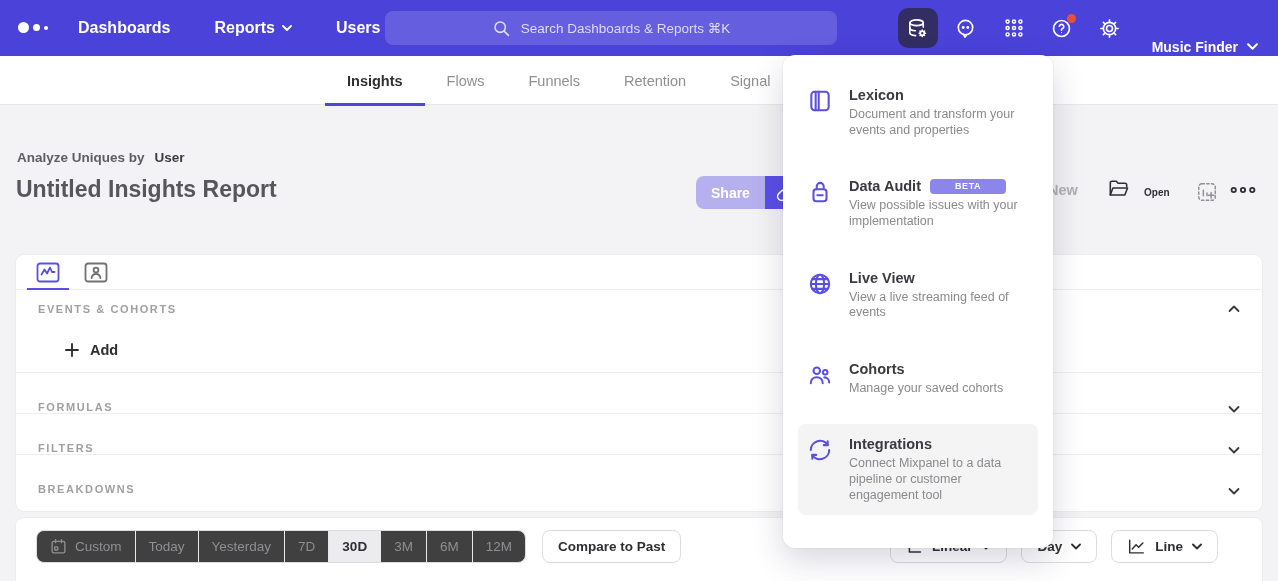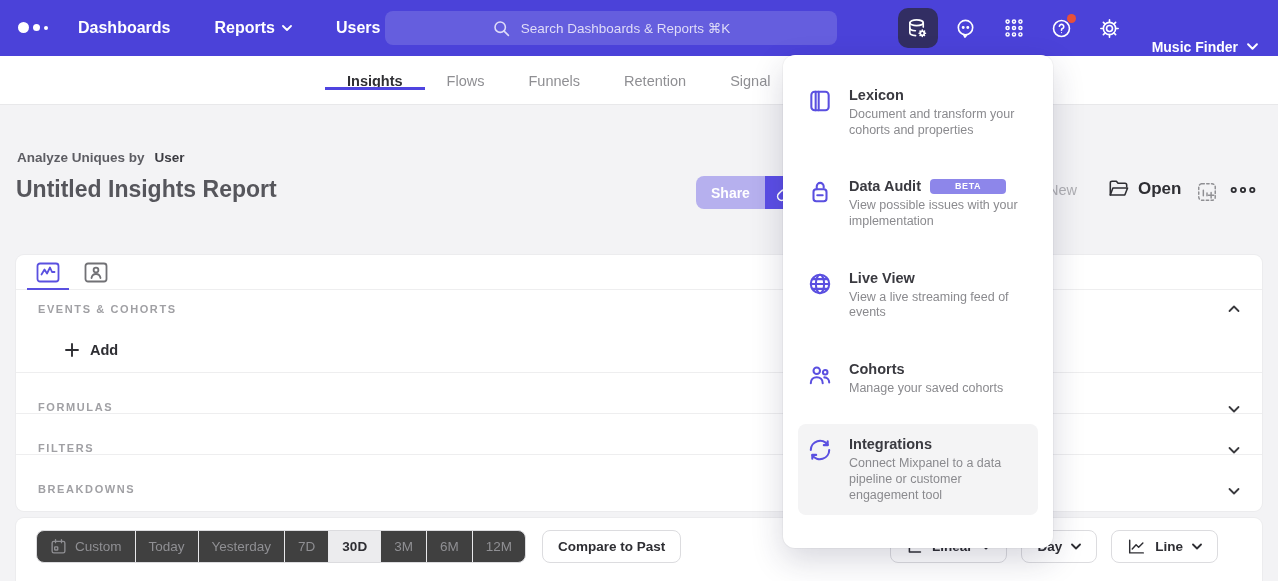--- a/index.html
+++ b/index.html
@@ -24,37 +24,37 @@
     background:rgba(255,255,255,0.15); display:flex; align-items:center; justify-content:center; gap:10px;
     color:#dfdcf8; font-size:13.5px; cursor:text; }
   .topright { position:absolute; right:14px; top:8px; height:40px; display:flex; align-items:center; gap:8px; }
   .iconbtn { width:40px; height:40px; border-radius:10px; display:flex; align-items:center; justify-content:center; color:#fff; position:relative; cursor:pointer; }
   .iconbtn.active { background:#322e63; }
   .alert-dot { position:absolute; top:6px; right:6px; width:9px; height:9px; border-radius:50%; background:#e8503a; }
   .project-switcher { display:flex; align-items:center; gap:9px; color:#fff; font-size:14px; font-weight:700; margin-left:14px; margin-right:6px; cursor:pointer;margin-top:37px; }
 
   
   .tabbar { position:absolute; left:0; top:56px; right:0; height:49px; background:#fff; border-bottom:1px solid #e8e8ea; }
-  .tabs { position:absolute; left:325px; top:0; height:49px; display:flex;align-items:center; }
+  .tabs { position:absolute; left:325px; top:0; height:49px; display:flex; }
   .tab { padding:0 22px; display:flex; align-items:center; font-size:14.5px; color:#8f8f93; position:relative; cursor:pointer; }
   .tab.active { color:#2f2f33; font-weight:700; }
   .tab.active::after { content:""; position:absolute; left:0; right:0; bottom:-1px; height:3px; background:#4f44e0; }
 
   
   .analyze-line { position:absolute; left:17px; top:150px; display:flex; gap:10px; font-size:13.5px; }
   .analyze-prefix { color:#5d5d63; font-weight:600; }
   .analyze-entity { color:#3a3a40; font-weight:700; cursor:pointer; }
   .report-title { position:absolute; left:16px; top:176px; font-size:23px; font-weight:700; color:#56565c; }
 
   .share-group { position:absolute; left:696px; top:176px; height:33px; display:flex; border-radius:8px; overflow:hidden; }
   .share-btn { background:#b6b0ee; color:#fff; font-weight:600; font-size:14px; padding:0 15px; display:flex; align-items:center; cursor:default; }
   .link-btn { background:#5b4ee6; width:41px; display:flex; align-items:center; justify-content:center; color:#fff; cursor:pointer; }
 
-  .new-label { position:absolute; left:1048px; top:182px; color:#aeaeb2; font-size:14.5px; font-weight:400; cursor:pointer; }
-  .open-btn { position:absolute; left:1108px; top:179px; display:flex; align-items:flex-start; gap:9px; color:#2e2e33; font-weight:700; font-size:17px; cursor:pointer; }
+  .new-label { position:absolute; left:1048px; top:182px; color:#aeaeb2; font-size:14.5px; font-weight:700; cursor:pointer; }
+  .open-btn { position:absolute; left:1108px; top:179px; display:flex; align-items:flex-end; gap:15px; color:#2e2e33; font-weight:700; font-size:10px; cursor:pointer; }
   .chart-add-btn { position:absolute; left:1196px; top:181px; color:#8f8f93; cursor:pointer; }
   .more-btn { position:absolute; left:1230px; top:184px; color:#2e2e33; cursor:pointer; }
 
   
   .builder { position:absolute; left:16px; top:255px; width:1246px; height:256px; background:#fff; border-radius:8px;
     box-shadow:0 0 0 1px #ececee; }
   .icon-tabs { height:35px; display:flex; padding-left:8px; border-bottom:1px solid #eeeeef; }
   .icon-tab { width:48px; display:flex; align-items:center; justify-content:center; position:relative; color:#5a50e0; cursor:pointer; }
   .icon-tab.inactive { color:#717175; }
   .icon-tab.active::after { content:""; position:absolute; left:3px; right:3px; bottom:-1px; height:2px; background:#5a50e0; }
@@ -411,21 +411,21 @@
     <span class="menu-icon">
       <svg width="26" height="26" viewBox="0 0 24 24" fill="none" stroke="currentColor" stroke-width="1.9" stroke-linecap="round">
         <rect x="4" y="3.5" width="16" height="17" rx="3"></rect>
         <path d="M8 3.5v17M10.8 3.5v17"></path>
       </svg>
     </span>
     <div class="menu-text">
       <div class="menu-title">
           <span>Lexicon</span>
         </div>
-      <div class="menu-desc">Document and transform your cohorts and properties</div>
+      <div class="menu-desc">Document and transform your events and properties</div>
     </div>
   </div>
 
   <div class="menu-item">
     <span class="menu-icon">
       <svg width="26" height="26" viewBox="0 0 24 24" fill="none" stroke="currentColor" stroke-width="1.9" stroke-linecap="round" stroke-linejoin="round">
         <rect x="6" y="9.5" width="12" height="11" rx="2.5"></rect>
         <path d="M9 9.5V6.8a3.2 3.2 0 0 1 6.4 0V8"></path>
         <path d="M9.5 15h5"></path>
       </svg>

